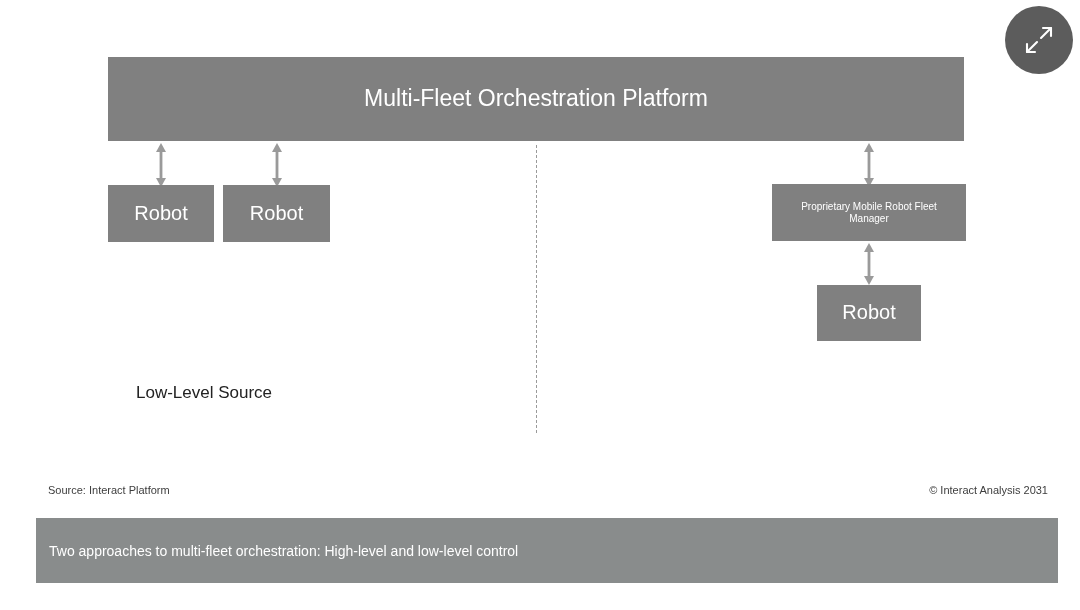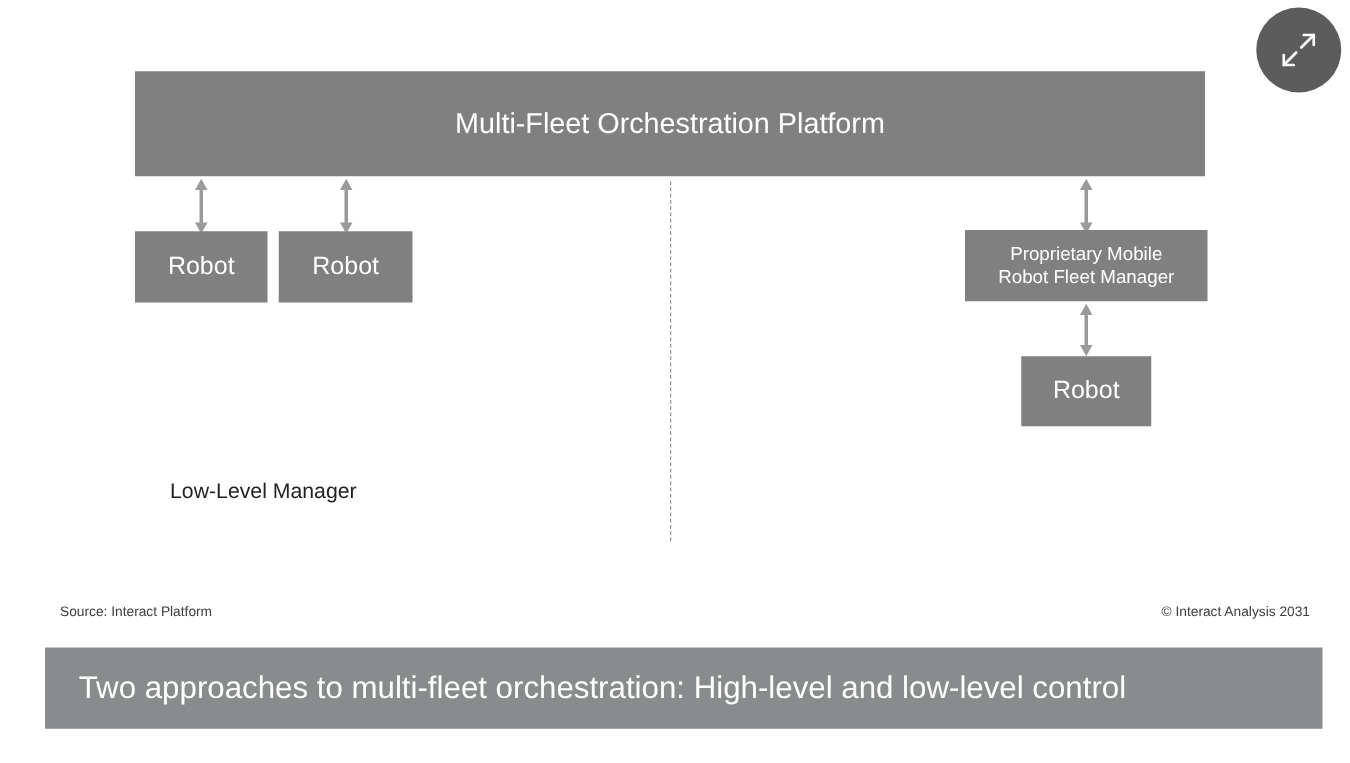--- a/index.html
+++ b/index.html
@@ -71,21 +71,21 @@
     top: 185px;
     width: 107px;
     height: 57px;
     font-size: 20px;
   }
   #fleet-manager {
     left: 772px;
     top: 184px;
     width: 194px;
     height: 57px;
-    font-size: 15px;
+    font-size: 10px;
     padding: 0 24px;
   }
   #robot-c {
     left: 817px;
     top: 285px;
     width: 104px;
     height: 56px;
     font-size: 20px;
   }
 
@@ -137,22 +137,22 @@
     left: 36px;
     top: 518px;
     width: 1022px;
     height: 65px;
     background: #898c8c;
     display: flex;
     align-items: center;
   }
   #caption-text {
     color: #ffffff;
-    font-size: 25px;
-    padding-left: 27px;
+    font-size: 14px;
+    padding-left: 13px;
     white-space: nowrap;
   }
 </style>
 </head>
 <body>
 
 <div id="stage">
 
   <button class="expand-btn" id="expand-button" title="Expand">
     <span>
@@ -222,21 +222,21 @@
   <div class="gbox" id="fleet-manager">
     <span>Proprietary Mobile Robot Fleet Manager</span>
   </div>
 
   <div class="gbox" id="robot-c">
     <span>Robot</span>
   </div>
 
   <div id="divider"></div>
 
-  <div id="low-level-label">Low-Level Manager</div>
+  <div id="low-level-label">Low-Level Source</div>
 
   <div class="footnote" id="source-note">Source: Interact Platform</div>
 
   <div class="footnote" id="copyright-note">© Interact Analysis 2031</div>
 
   <div id="caption-bar">
     <span id="caption-text">Two approaches to multi-fleet orchestration: High-level and low-level control</span>
   </div>
 
 </div>

